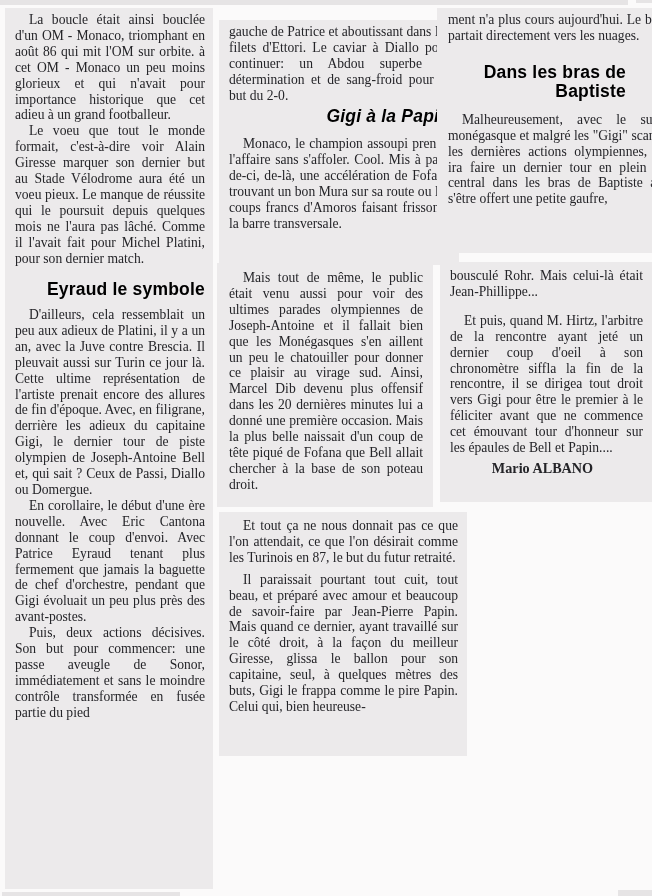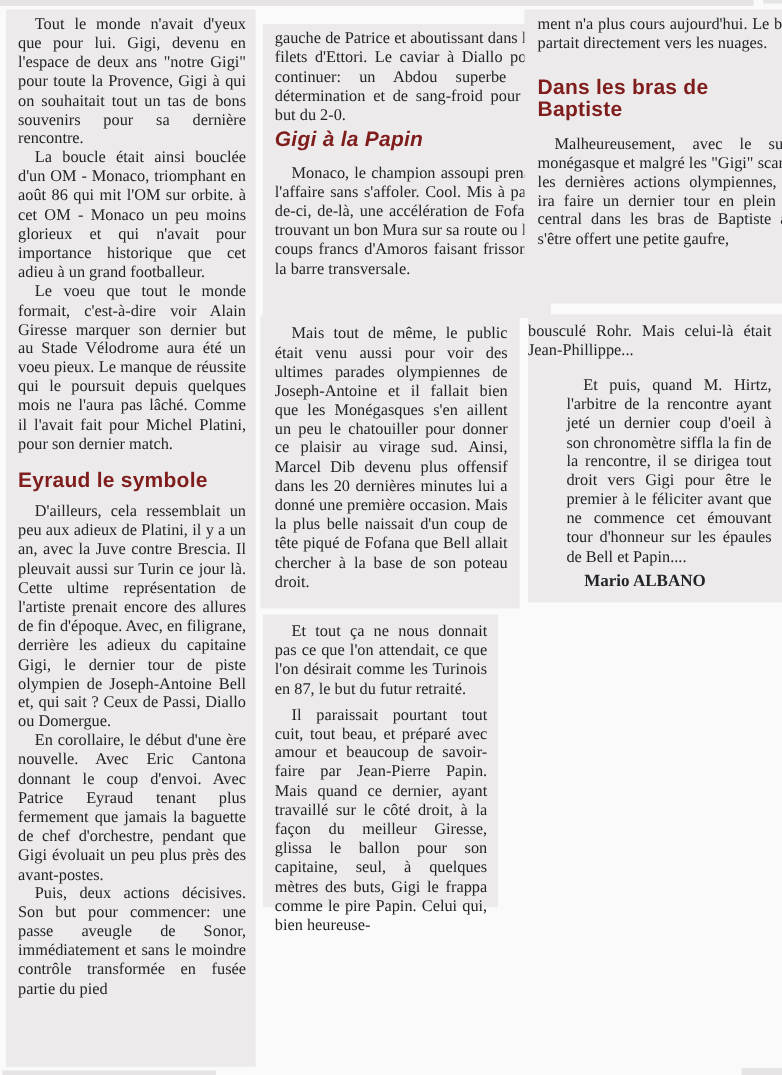--- a/index.html
+++ b/index.html
@@ -13,63 +13,62 @@
   .scan-strip { position:absolute; background:#e6e4e5; }
   .block {
     position:absolute;
     background:#eceaeb;
     color:#242428;
   }
   .txt { font-size:13.6px; line-height:15.9px; text-align:justify; }
   .para { text-indent:14px; }
   .lead { text-indent:0; }
   .gap-sm { margin-top:6px; }
-  .gap-md { margin-top:13px;margin-left:32px; }
+  .gap-md { margin-top:13px; }
   .heading {
     font-family:"Liberation Sans", sans-serif;
     font-weight:bold;
     font-size:17.5px;
     line-height:19.5px;
     letter-spacing:0.2px;
-    color:#7f1d1d;
-    text-align:left;
+    color:#000000;
+    text-align:right;
     text-indent:0;
   }
   .h-col1 { margin:13px 0 8px 0; }
   .h-col2 { margin:3px 0 10px 0;font-style:italic; }
   .h-col3 { margin:19px 0 10px 0; max-width:178px; }
   .byline {
     font-weight:bold;
     font-size:14.2px;
     text-align:center;
     padding-right:8px;
     margin-top:5px;
     text-indent:0;
   }
   #col1  { left:5px;   top:8px;   width:208px; height:881px; padding:4px 8px 0 10px; }
   #col2a { left:219px; top:20px;   width:240px; height:245px; padding:4px 9px 0 10px; }
   #col2b { left:217px; top:263px; width:216px; height:244px; padding:7px 10px 0 12px; }
-  #col2c { left:219px; top:512px; width:196px; height:244px; padding:6px 9px 0 10px; }
+  #col2c { left:219px; top:512px; width:248px; height:244px; padding:6px 9px 0 10px; }
   #col3a { left:437px; top:8px;   width:251px; height:245px; padding:4px 9px 0 11px; }
-  #col3b { left:440px; top:262px; width:212px; height:240px; padding:6px 9px 0 0; }
+  #col3b { left:440px; top:262px; width:212px; height:240px; padding:6px 9px 0 10px; }
   #strip-top   { left:0px;   top:0px;   width:628px; height:5px; }
   #strip-top-r { left:636px; top:0px;   width:16px;  height:3px; }
   #strip-bot-l { left:2px;   top:892px; width:178px; height:4px; }
   #strip-bot-r { left:618px; top:890px; width:34px;  height:6px; }
 </style>
 </head>
 <body>
 
 <div class="scan-strip" id="strip-top"></div>
 <div class="scan-strip" id="strip-top-r"></div>
 <div class="scan-strip" id="strip-bot-l"></div>
 <div class="scan-strip" id="strip-bot-r"></div>
 
 <div class="block txt" id="col1">
-  <p class="para">Tout le monde n'avait d'yeux que pour lui. Gigi, devenu en l'espace de deux ans "notre Gigi" pour toute la Provence, Gigi à qui on souhaitait tout un tas de bons souvenirs pour sa dernière rencontre.</p>
   <p class="para">La boucle était ainsi bouclée d'un OM - Monaco, triomphant en août 86 qui mit l'OM sur orbite. à cet OM - Monaco un peu moins glorieux et qui n'avait pour importance historique que cet adieu à un grand footballeur.</p>
   <p class="para">Le voeu que tout le monde formait, c'est-à-dire voir Alain Giresse marquer son dernier but au Stade Vélodrome aura été un voeu pieux. Le manque de réussite qui le poursuit depuis quelques mois ne l'aura pas lâché. Comme il l'avait fait pour Michel Platini, pour son dernier match.</p>
   <h2 class="heading h-col1">Eyraud le symbole</h2>
   <p class="para">D'ailleurs, cela ressemblait un peu aux adieux de Platini, il y a un an, avec la Juve contre Brescia. Il pleuvait aussi sur Turin ce jour là. Cette ultime représentation de l'artiste prenait encore des allures de fin d'époque. Avec, en filigrane, derrière les adieux du capitaine Gigi, le dernier tour de piste olympien de Joseph-Antoine Bell et, qui sait ? Ceux de Passi, Diallo ou Domergue.</p>
   <p class="para">En corollaire, le début d'une ère nouvelle. Avec Eric Cantona donnant le coup d'envoi. Avec Patrice Eyraud tenant plus fermement que jamais la baguette de chef d'orchestre, pendant que Gigi évoluait un peu plus près des avant-postes.</p>
   <p class="para">Puis, deux actions décisives. Son but pour commencer: une passe aveugle de Sonor, immédiatement et sans le moindre contrôle transformée en fusée partie du pied</p>
 </div>
 
 <div class="block txt" id="col2a">
   <p class="lead">gauche de Patrice et aboutissant dans les filets d'Ettori. Le caviar à Diallo pour continuer: un Abdou superbe de détermination et de sang-froid pour le but du 2-0.</p>

